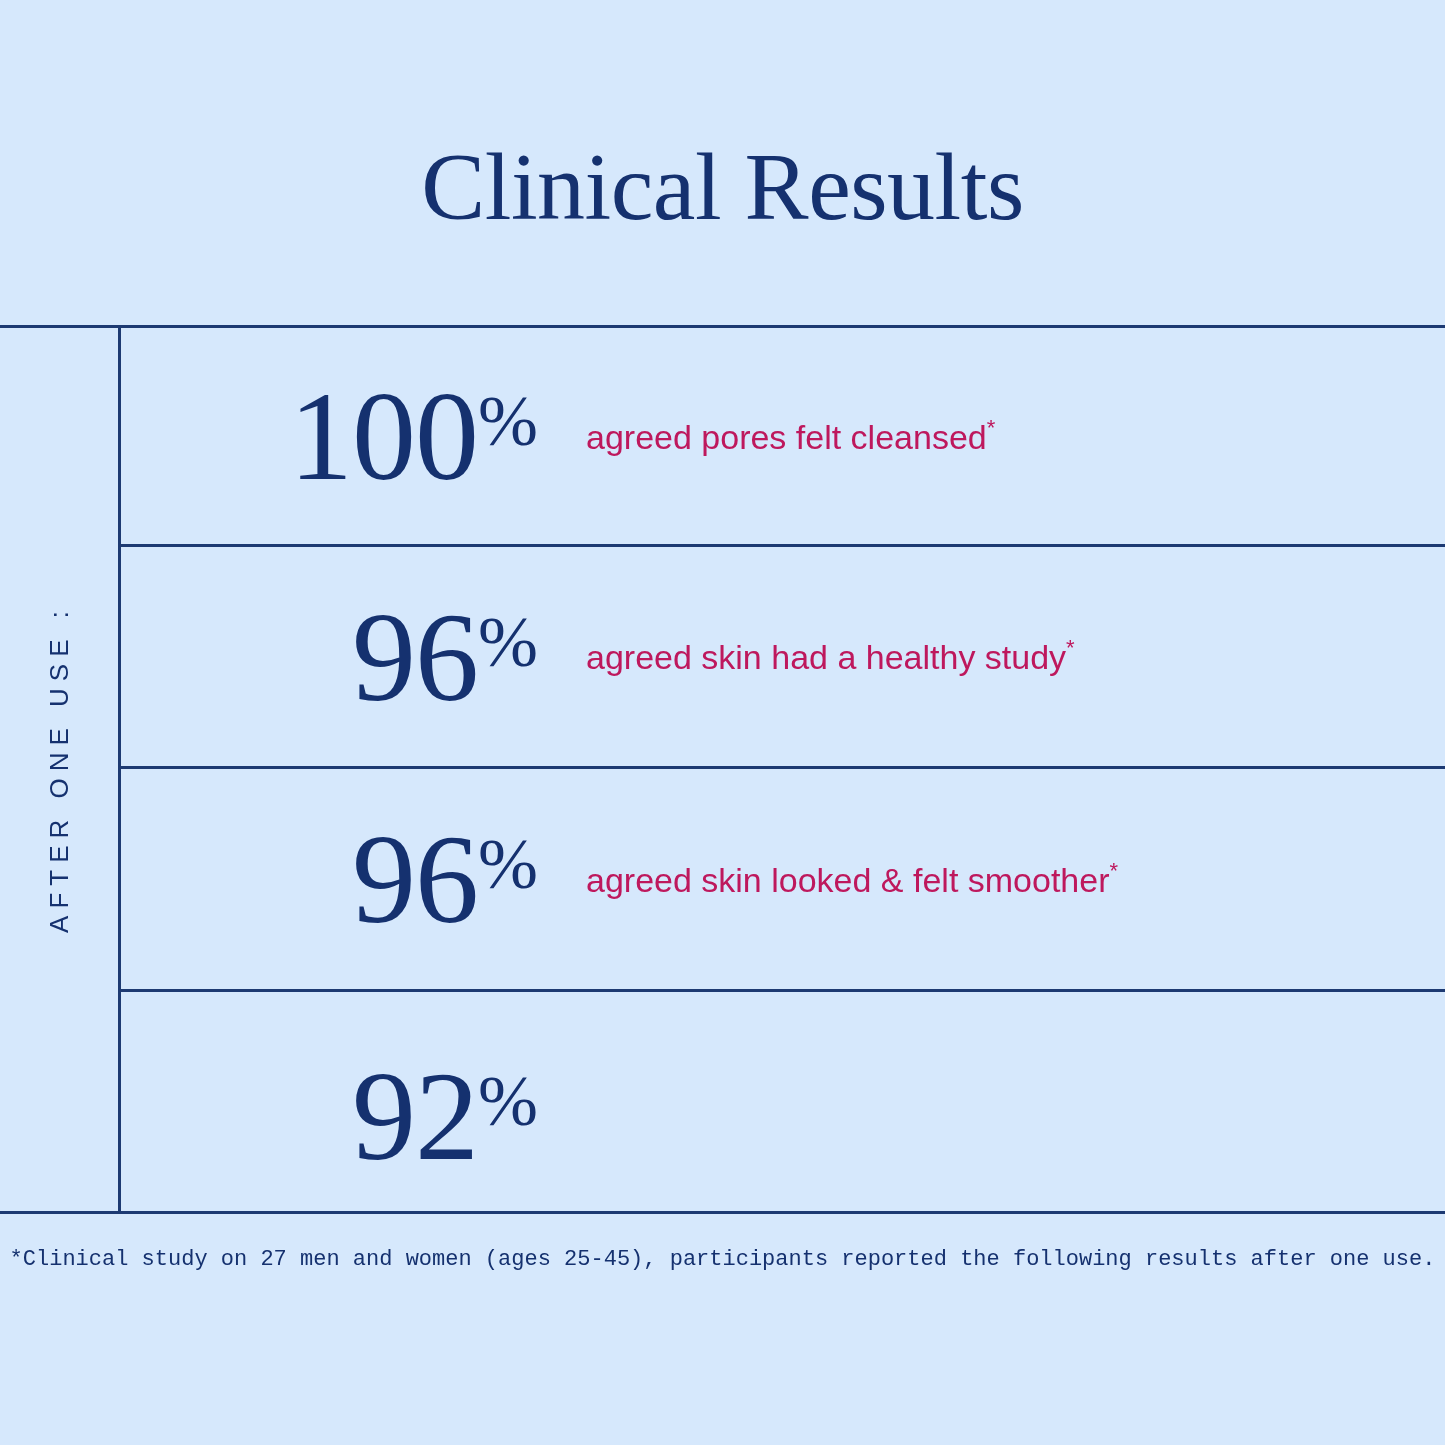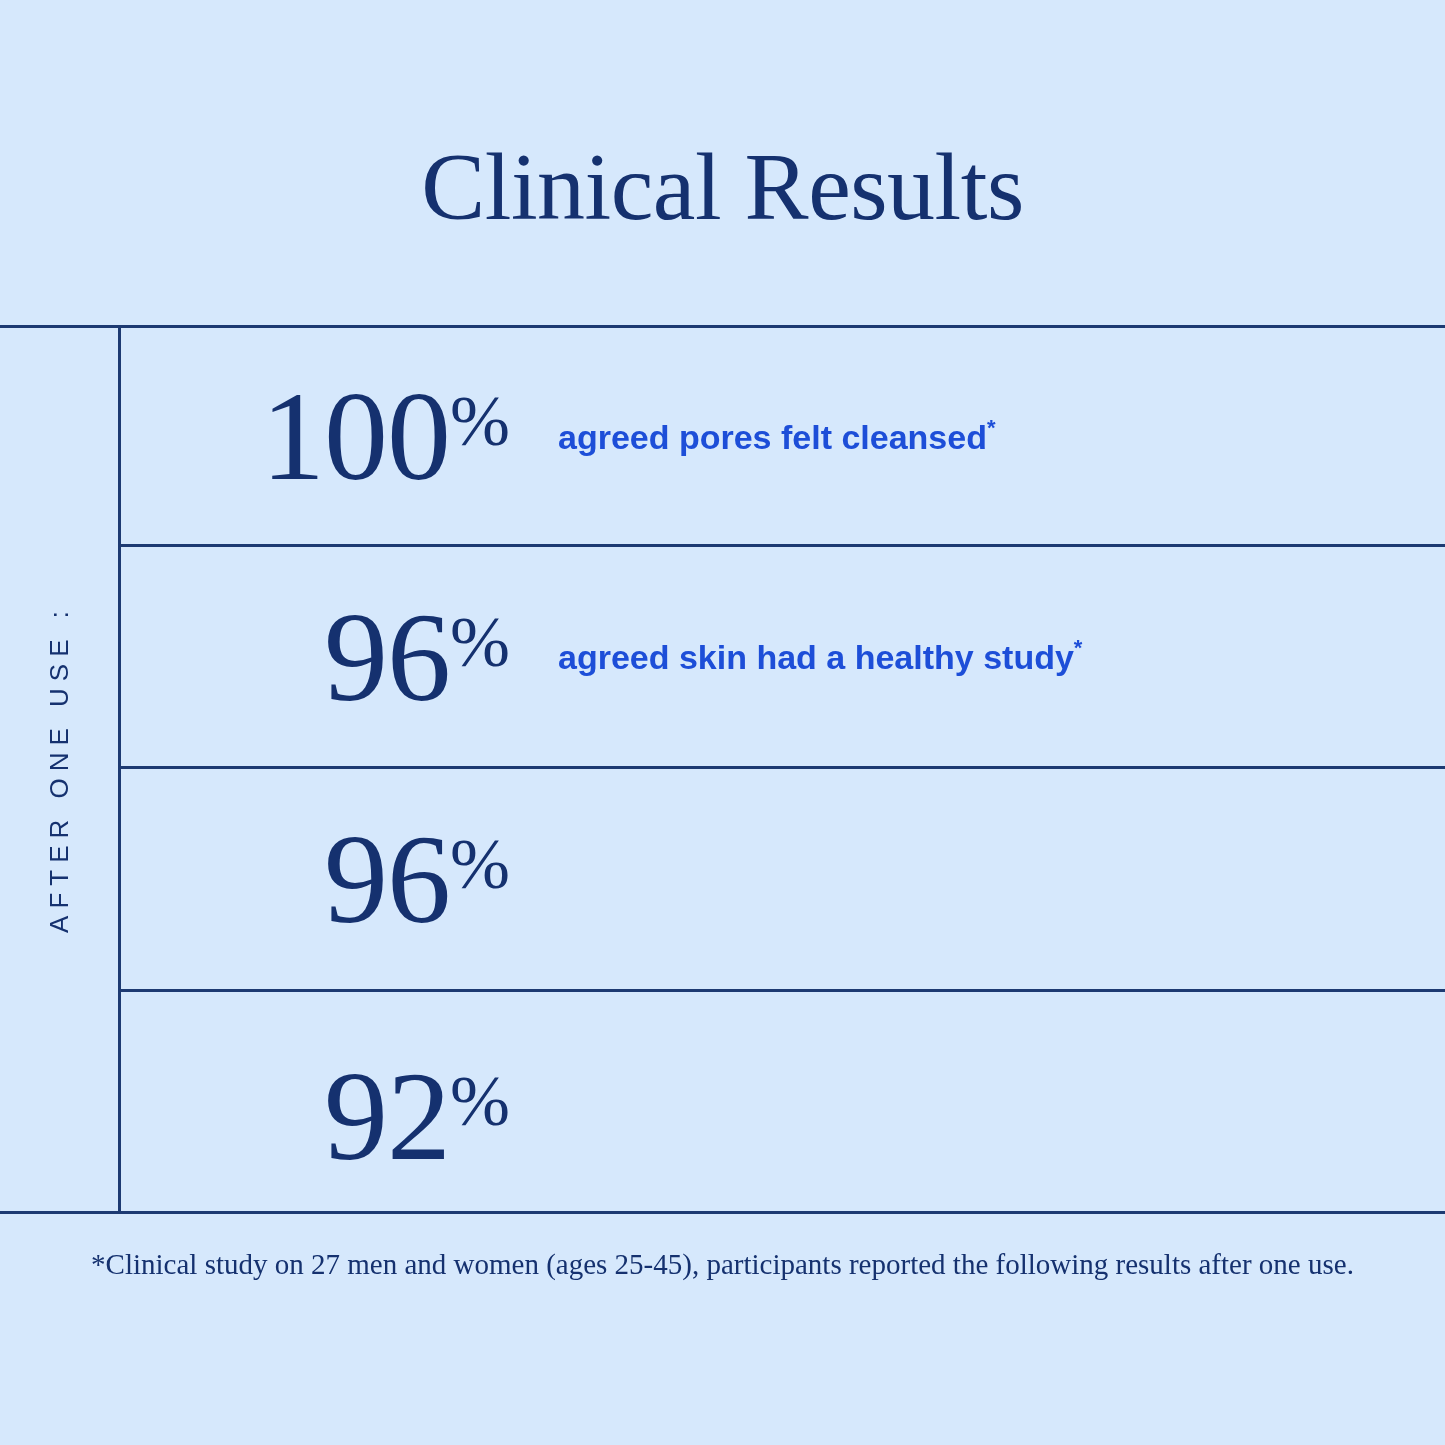--- a/index.html
+++ b/index.html
@@ -93,55 +93,56 @@
   .pct {
     flex: 0 0 auto;
     width: 392px;
     text-align: right;
     font-family: "Liberation Serif", "DejaVu Serif", serif;
     color: #15316f;
     font-size: 128px;
     line-height: 1;
     white-space: nowrap;
     font-weight: 400;
+    margin-left: 28px;
   }
   .pct .num {
     font-size: 128px;
     letter-spacing: -1px;
   }
   .pct .sym {
     font-size: 72px;
     vertical-align: 34px;
     letter-spacing: 0;
   }
 
   .desc {
     flex: 1 1 auto;
     padding-left: 48px;
     font-family: "Liberation Sans", sans-serif;
     font-size: 34px;
-    color: #1d4ed8;
+    color: #be185d;
     line-height: 1.2;
     white-space: nowrap;
-    font-weight: 700;
+    font-weight: 400;
   }
   .desc .star {
     font-size: 22px;
     vertical-align: 14px;
   }
 
   
   .footnote {
     position: absolute;
     left: 0;
     top: 1246px;
     width: 1445px;
     text-align: center;
-    font-family: Liberation Serif, serif;
-    font-size: 29px;
+    font-family: Liberation Mono, monospace;
+    font-size: 22px;
     color: #15316f;
     line-height: 1.3;
     font-weight: 400;
   }
 </style>
 </head>
 <body>
 
 <div id="page">
 
@@ -173,20 +174,23 @@
     </div>
     <div class="desc">
       <span>agreed skin had a healthy study</span><span class="star">*</span>
     </div>
   </div>
 
   <div class="row row-3">
     <div class="pct">
       <span class="num">96</span><span class="sym">%</span>
     </div>
+    <div class="desc">
+      <span>agreed skin looked &amp; felt smoother</span><span class="star">*</span>
+    </div>
   </div>
 
   <div class="row row-4">
     <div class="pct">
       <span class="num">92</span><span class="sym">%</span>
     </div>
   </div>
 
   <div class="footnote">*Clinical study on 27 men and women (ages 25-45), participants reported the following results after one use.</div>
 

